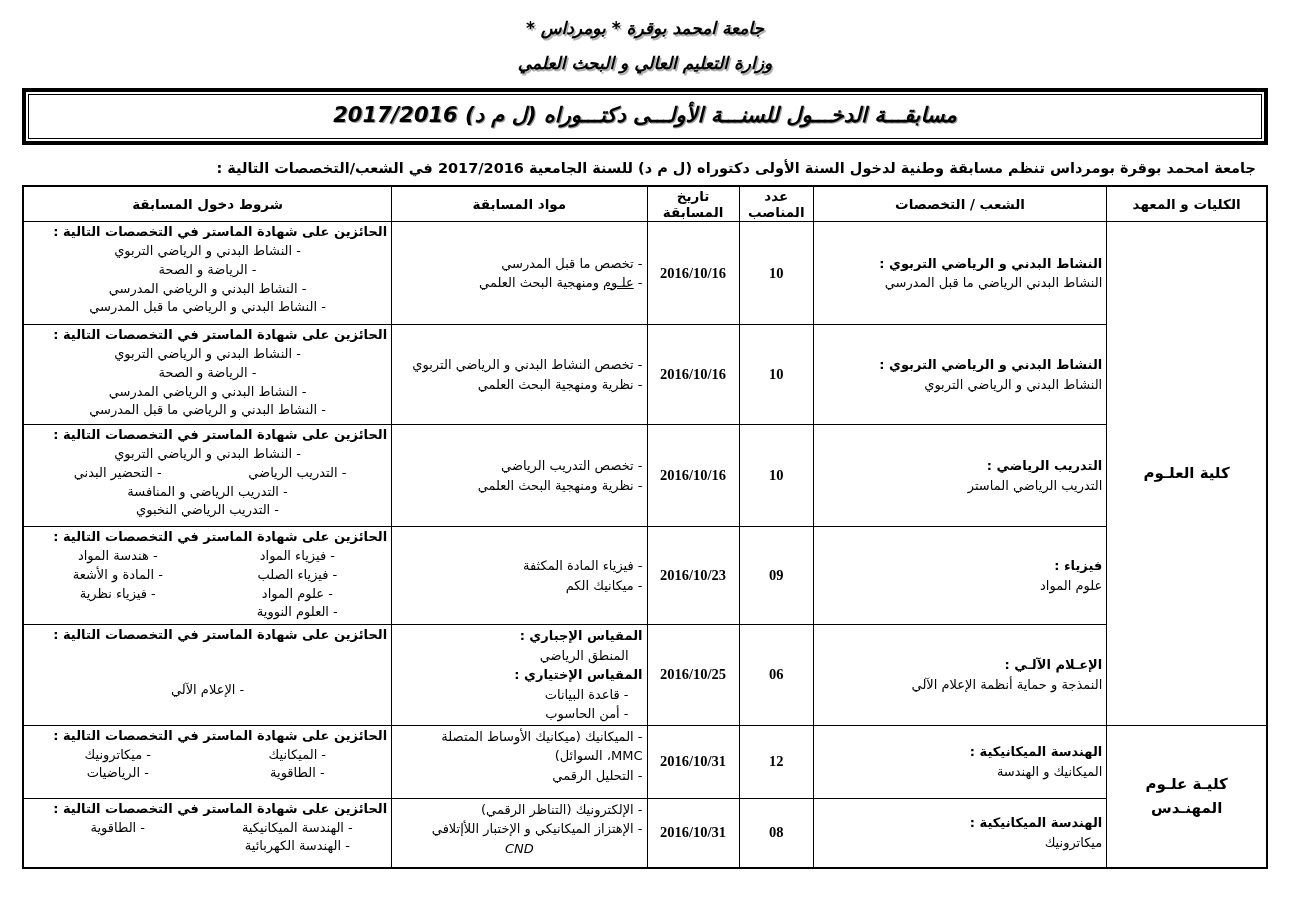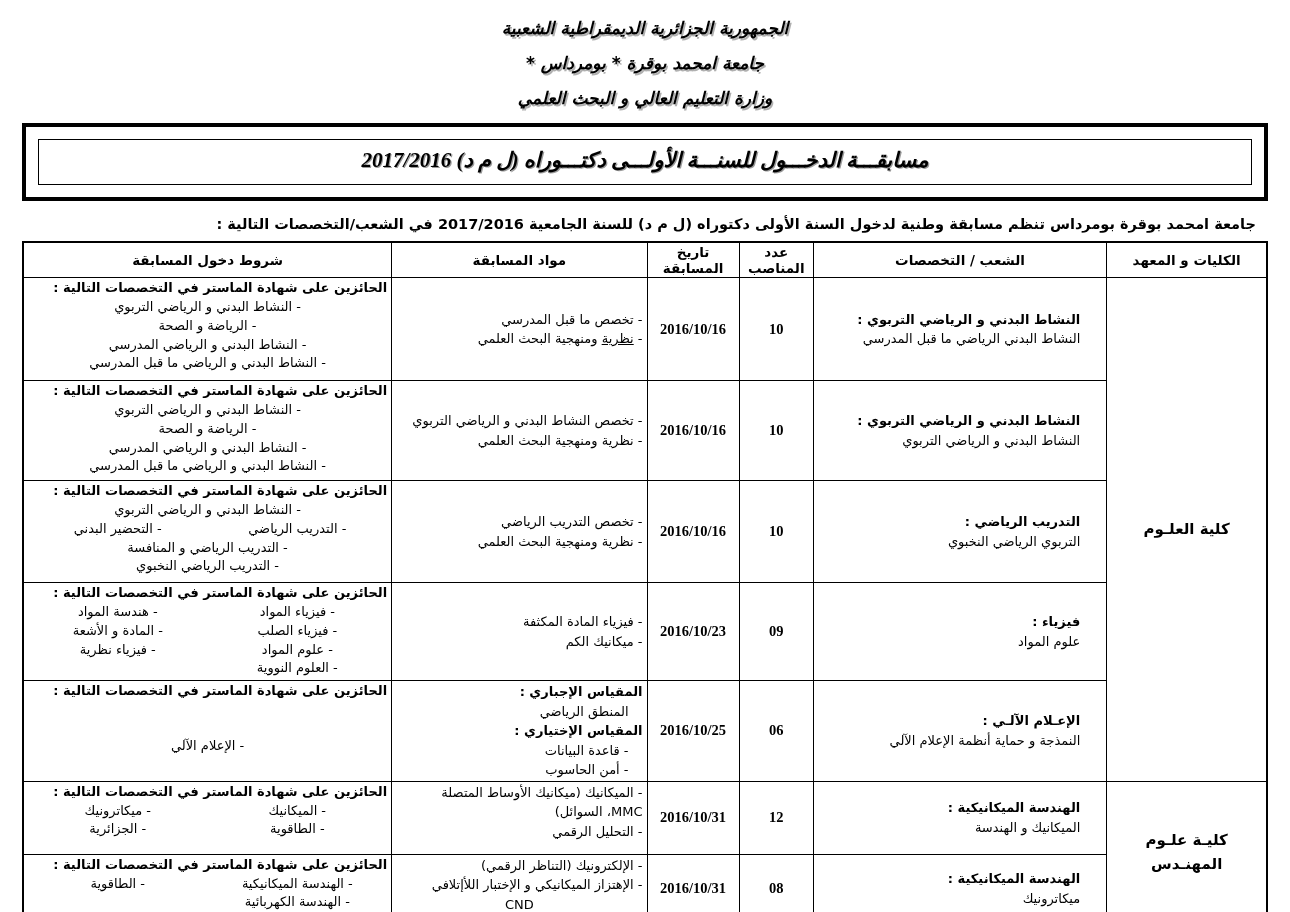--- a/index.html
+++ b/index.html
@@ -10,21 +10,21 @@
   .page { padding:12px 22px 0 22px; }
 
   
   .hdr { direction:rtl; text-align:center; }
   .hdr-line {
     font-weight:bold; font-style:italic; font-size:17px;
     margin:6px 0 15px 0; text-shadow:1.5px 1.5px 0 #b0b0b0;
   }
 
   
-  .title-box { border:4px solid #000; padding:12px; margin-top:6px;font-family:Liberation Serif, serif; }
+  .title-box { border:4px solid #000; padding:2px; margin-top:6px; }
   .title-inner { border:1px solid #000; padding:8px 0 11px 0; text-align:center; }
   .title-text {
     direction:rtl; font-weight:bold; font-style:italic; font-size:21px;
     text-shadow:1.2px 1.2px 0 #9a9a9a;
   }
 
   
   .intro {
     direction:rtl; text-align:right; font-weight:bold; font-size:14.5px;
     margin:15px 12px 9px 0;
@@ -33,53 +33,52 @@
   
   table.comp {
     direction:rtl; border-collapse:collapse; table-layout:fixed;
     width:1246px; border:2px solid #000;
   }
   .comp th, .comp td { border:1px solid #000; }
   .comp th { font-size:13.5px; font-weight:bold; height:24px; padding:1px 0; }
   .comp td { font-size:13px; padding:1px 4px;border-radius:22px; }
 
   td.faculty { text-align:center; vertical-align:middle; font-weight:bold; font-size:15px; line-height:1.6; }
-  td.branch  { vertical-align:middle; padding-right:26px; line-height:1.5; }
+  td.branch  { vertical-align:middle; padding-right:4px; line-height:1.5; }
   .b-title   { font-weight:bold; }
   td.pos, td.date {
     text-align:center; vertical-align:middle;
     font-family:"Liberation Serif", serif; font-weight:bold; font-size:14.5px;
   }
   td.date { direction:ltr; }
 
   td.subj { vertical-align:middle; line-height:1.5; }
   td.subj.center { }
   td.subj.top { vertical-align:top; }
   .s-head { font-weight:bold; text-align:right; }
   .s-ind  { text-align:right; padding-right:14px; }
   .s-line { text-align:right;margin-left:28px; }
-  .s-center { text-align:center; }
+  .s-center { text-align:center;font-style:italic; }
   .u { text-decoration:underline; }
 
   td.cond { vertical-align:top; padding:1px 4px 2px 4px; line-height:1.45; }
   .c-head { font-weight:bold; text-align:right; }
   .c-item { text-align:center; }
   .c-pair { display:flex; }
   .c-pair span { flex:1 1 50%; text-align:center; }
 
   tr.h103 { height:103px; } tr.h100 { height:100px; } tr.h102 { height:102px; }
   tr.h98  { height:98px; }  tr.h73  { height:73px; }  tr.h70  { height:70px; }
 </style>
 </head>
 <body>
 
 <div class="page">
 
   <div class="hdr">
-    <div class="hdr-line">الجمهورية الجزائرية الديمقراطية الشعبية</div>
     <div class="hdr-line">جامعة امحمد بوقرة * بومرداس *</div>
     <div class="hdr-line">وزارة التعليم العالي و البحث العلمي</div>
   </div>
 
   <div class="title-box">
     <div class="title-inner">
       <span class="title-text">مسابقـــة الدخـــول للسنـــة الأولـــى دكتـــوراه (ل م د) 2017/2016</span>
     </div>
   </div>
 
@@ -109,21 +108,21 @@
       <tr class="h103">
         <td class="faculty" rowspan="5">كلية العلـوم</td>
         <td class="branch">
           <div class="b-title">النشاط البدني و الرياضي التربوي :</div>
           <div>النشاط البدني الرياضي ما قبل المدرسي</div>
         </td>
         <td class="pos">10</td>
         <td class="date">2016/10/16</td>
         <td class="subj center">
           <div>- تخصص ما قبل المدرسي</div>
-          <div><span>- </span><span class="u">نظرية</span><span> ومنهجية البحث العلمي</span></div>
+          <div><span>- </span><span class="u">علـوم</span><span> ومنهجية البحث العلمي</span></div>
         </td>
         <td class="cond">
           <div class="c-head">الحائزين على شهادة الماستر في التخصصات التالية :</div>
           <div class="c-item">- النشاط البدني و الرياضي التربوي</div>
           <div class="c-item">- الرياضة و الصحة</div>
           <div class="c-item">- النشاط البدني و الرياضي المدرسي</div>
           <div class="c-item">- النشاط البدني و الرياضي ما قبل المدرسي</div>
         </td>
       </tr>
 
@@ -143,21 +142,21 @@
           <div class="c-item">- النشاط البدني و الرياضي التربوي</div>
           <div class="c-item">- الرياضة و الصحة</div>
           <div class="c-item">- النشاط البدني و الرياضي المدرسي</div>
           <div class="c-item">- النشاط البدني و الرياضي ما قبل المدرسي</div>
         </td>
       </tr>
 
       <tr class="h102">
         <td class="branch">
           <div class="b-title">التدريب الرياضي :</div>
-          <div>التربوي الرياضي النخبوي</div>
+          <div>التدريب الرياضي الماستر</div>
         </td>
         <td class="pos">10</td>
         <td class="date">2016/10/16</td>
         <td class="subj center">
           <div>- تخصص التدريب الرياضي</div>
           <div>- نظرية ومنهجية البحث العلمي</div>
         </td>
         <td class="cond">
           <div class="c-head">الحائزين على شهادة الماستر في التخصصات التالية :</div>
           <div class="c-item">- النشاط البدني و الرياضي التربوي</div>
@@ -238,21 +237,21 @@
           <div class="s-line">- التحليل الرقمي</div>
         </td>
         <td class="cond">
           <div class="c-head">الحائزين على شهادة الماستر في التخصصات التالية :</div>
           <div class="c-pair">
             <span>- الميكانيك</span>
             <span>- ميكاترونيك</span>
           </div>
           <div class="c-pair">
             <span>- الطاقوية</span>
-            <span>- الجزائرية</span>
+            <span>- الرياضيات</span>
           </div>
         </td>
       </tr>
 
       <tr class="h70">
         <td class="branch">
           <div class="b-title">الهندسة الميكانيكية :</div>
           <div>ميكاترونيك</div>
         </td>
         <td class="pos">08</td>

